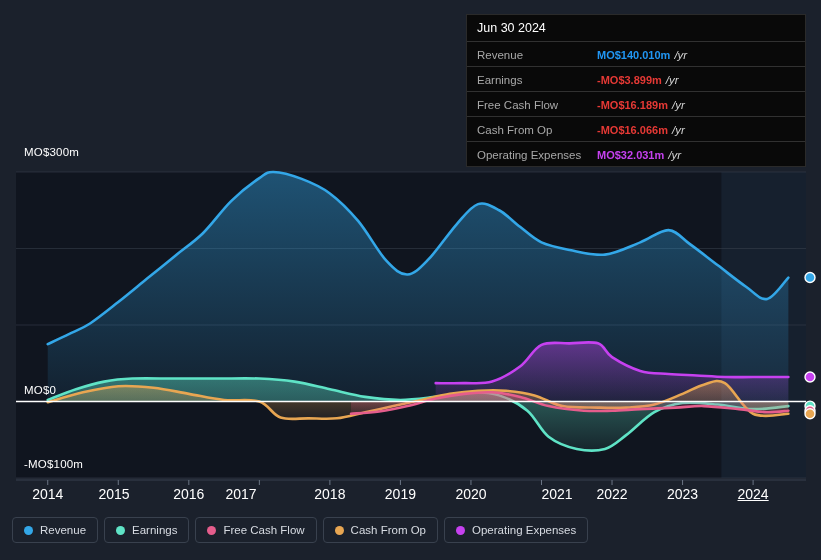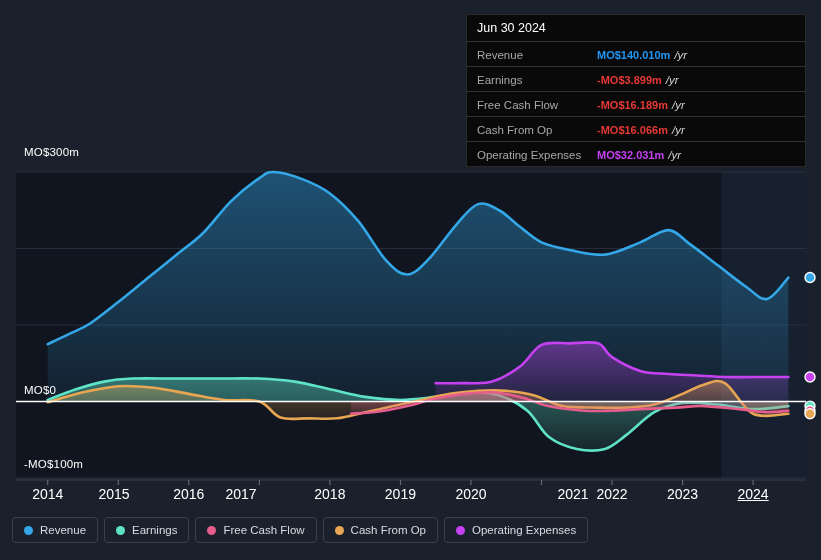--- a/index.html
+++ b/index.html
@@ -222,21 +222,21 @@
   <div class="axis-label y-bot">-MO$100m</div>
 
   <div id="xticks">
       <div class="x-tick" style="left: 47.7411px;">2014</div>
       <div class="x-tick" style="left: 114px;">2015</div>
       <div class="x-tick" style="left: 188.812px;">2016</div>
       <div class="x-tick" style="left: 241px;">2017</div>
       <div class="x-tick" style="left: 329.884px;">2018</div>
       <div class="x-tick" style="left: 400.42px;">2019</div>
       <div class="x-tick" style="left: 470.955px;">2020</div>
-      <div class="x-tick" style="left: 573px;">2021</div>
+      <div class="x-tick" style="left: 557px;">2021</div>
       <div class="x-tick" style="left: 612.027px;">2022</div>
       <div class="x-tick" style="left: 682.562px;">2023</div>
       <div class="x-tick" style="left: 753.098px; text-decoration: underline;">2024</div>
     </div>
 
   <div class="tooltip">
     <div class="tt-title">Jun 30 2024</div>
     <div id="tt-rows">
         <div class="tt-row">
           <div class="tt-key">Revenue</div>

